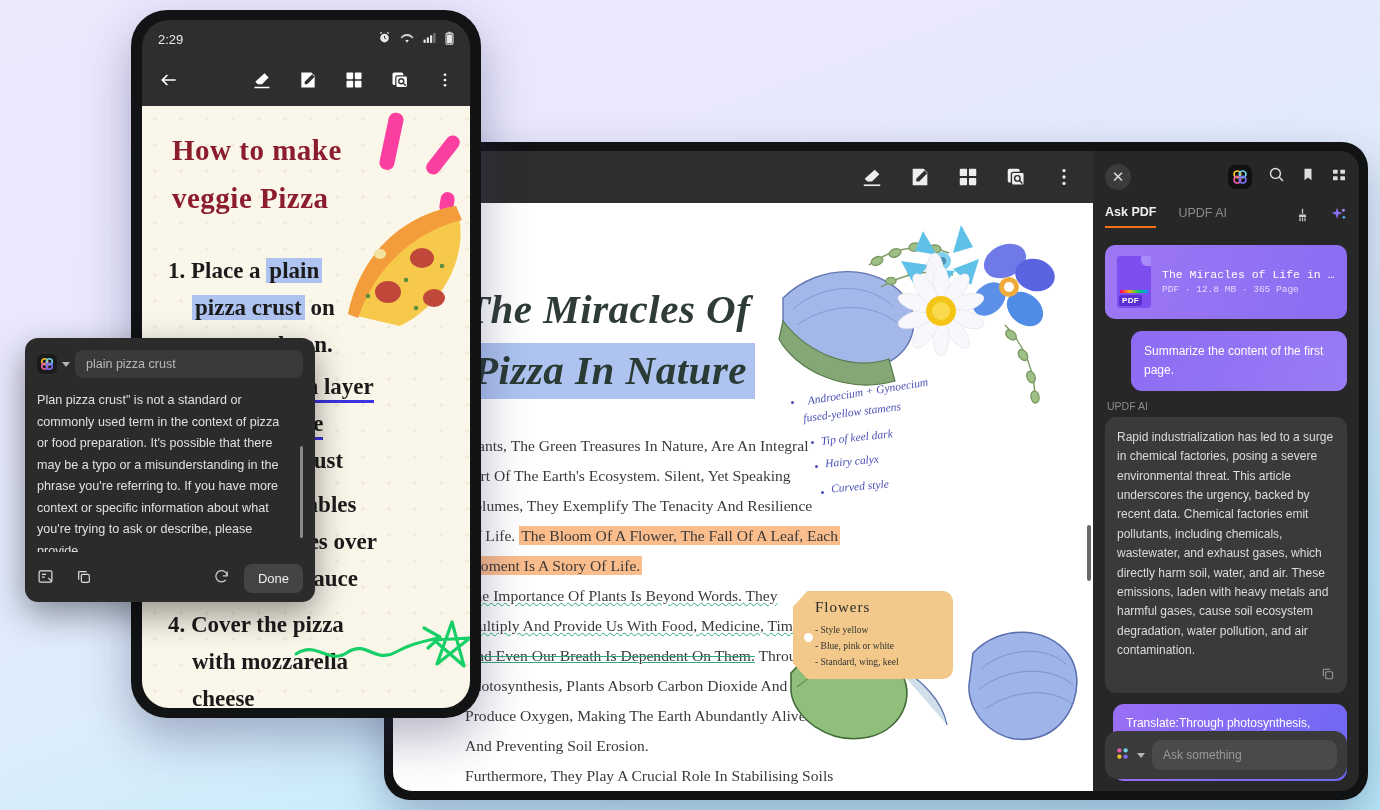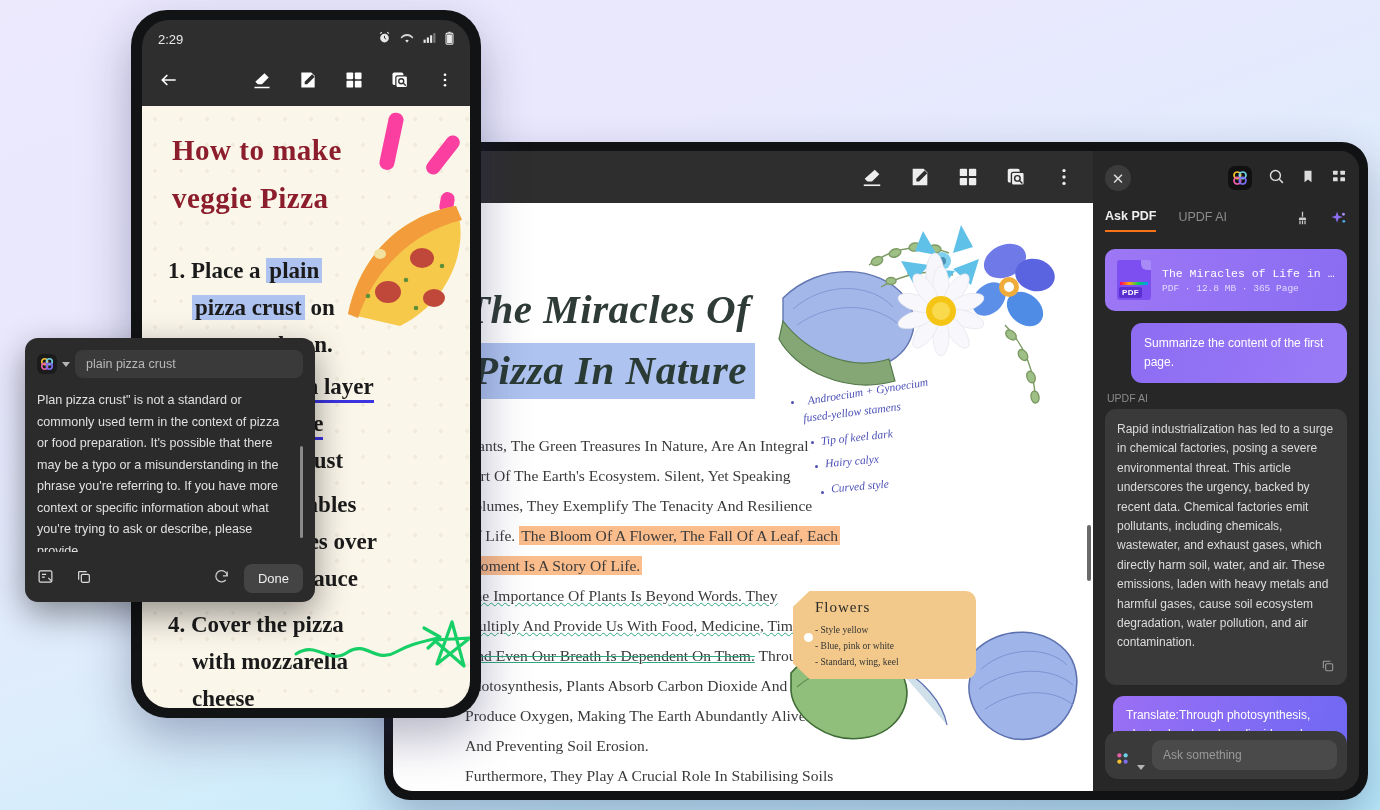--- a/index.html
+++ b/index.html
@@ -55,21 +55,21 @@
     text-decoration-style: wavy; text-decoration-thickness: 1px;
   }
   .strike-green {
     text-decoration: line-through underline; text-decoration-color: #2faa7e;
     text-decoration-thickness: 1px;
   }
 
   
   #bot-art { position: absolute; right: 0; top: 0; width: 320px; height: 100%; }
   .tag-note {
-    position: absolute; left: 20px; top: 388px; width: 183px; height: 88px;
+    position: absolute; left: 20px; top: 388px; width: 160px; height: 88px;
     background: #f2c98a; border-radius: 4px 10px 10px 4px;
     clip-path: polygon(0 18%, 9% 0, 100% 0, 100% 100%, 9% 100%, 0 82%);
     padding: 8px 10px 8px 22px;
   }
   .tag-hole { position: absolute; left: 11px; top: 42px; width: 9px; height: 9px; border-radius: 50%; background: #fff; }
   .tag-title { font-family: "Liberation Serif", serif; font-size: 15px; color: #2a2a2a; letter-spacing: 1px; }
   .tag-li { font-family: "Liberation Serif", serif; font-size: 9.5px; color: #333; line-height: 16px; white-space: nowrap; }
   .hand-note {
     position: absolute; font-family: "Liberation Serif", serif;
     color: #4b4fb5; font-style: italic; font-size: 11.5px; white-space: nowrap;
@@ -98,21 +98,21 @@
   .ai-tab { font-size: 12.5px; color: #8b8b8b; margin-right: 22px; padding-bottom: 7px; }
   .ai-tab.active { color: #efefef; font-weight: bold; border-bottom: 2px solid #f97316; }
   .ai-tab-icons { margin-left: auto; display: flex; gap: 20px; align-items: center; }
 
   .pdf-card {
     margin-top: 10px; border-radius: 10px; padding: 11px 12px;
     background: linear-gradient(100deg, #9d77f5, #8a6df2);
     display: flex; align-items: center; gap: 11px;
   }
   .pdf-thumb {
-    width: 34px; height: 40px; background: #7d4ff0; border-radius: 3px 9px 3px 3px;
+    width: 34px; height: 52px; background: #7d4ff0; border-radius: 3px 9px 3px 3px;
     position: relative; flex: 0 0 34px;
   }
   .pdf-thumb-fold { position: absolute; right: 0; top: 0; width: 10px; height: 10px; background: #a98bf8; border-radius: 0 3px 0 6px; }
   .pdf-thumb-stripe { position: absolute; left: 3px; bottom: 15px; width: 28px; height: 3px;
     background: linear-gradient(90deg,#f06,#fa0,#0c6,#09f); }
   .pdf-thumb-tag { position: absolute; left: 2px; bottom: 2px; font-size: 8px; font-weight: bold; color: #fff;
     background: #5a2fd0; padding: 1px 3px; border-radius: 2px; letter-spacing: .3px; }
   .pdf-name { font-size: 11.5px; color: #fff; white-space: nowrap; overflow: hidden; text-overflow: ellipsis; }
   .pdf-meta { font-size: 9.5px; color: #e2d9ff; margin-top: 3px; }
 
@@ -130,21 +130,21 @@
 
   .bubble-translate {
     margin-top: 11px; margin-left: 8px; border-radius: 11px; padding: 10px 13px;
     background: linear-gradient(110deg, #9a6ff5, #6e68f3);
     font-size: 12px; color: #fff; line-height: 19px;
   }
 
   #ask-bar {
     position: absolute; left: 12px; right: 12px; bottom: 12px;
     background: #3a3a3a; border-radius: 13px; padding: 9px 10px;
-    display: flex; align-items: flex-end; gap: 7px;
+    display: flex; align-items: center; gap: 7px;
   }
   #ask-input {
     flex: 1; background: #4a4a4a; border: none; border-radius: 9px; height: 30px;
     color: #bdbdbd; font-size: 12px; padding: 0 11px; font-family: "Liberation Sans", sans-serif;
   }
   #ask-input::placeholder { color: #9a9a9a; }
   .caret { width: 0; height: 0; border-left: 4px solid transparent; border-right: 4px solid transparent; border-top: 5px solid #b5b5b5; }
 
   
   #phone {

